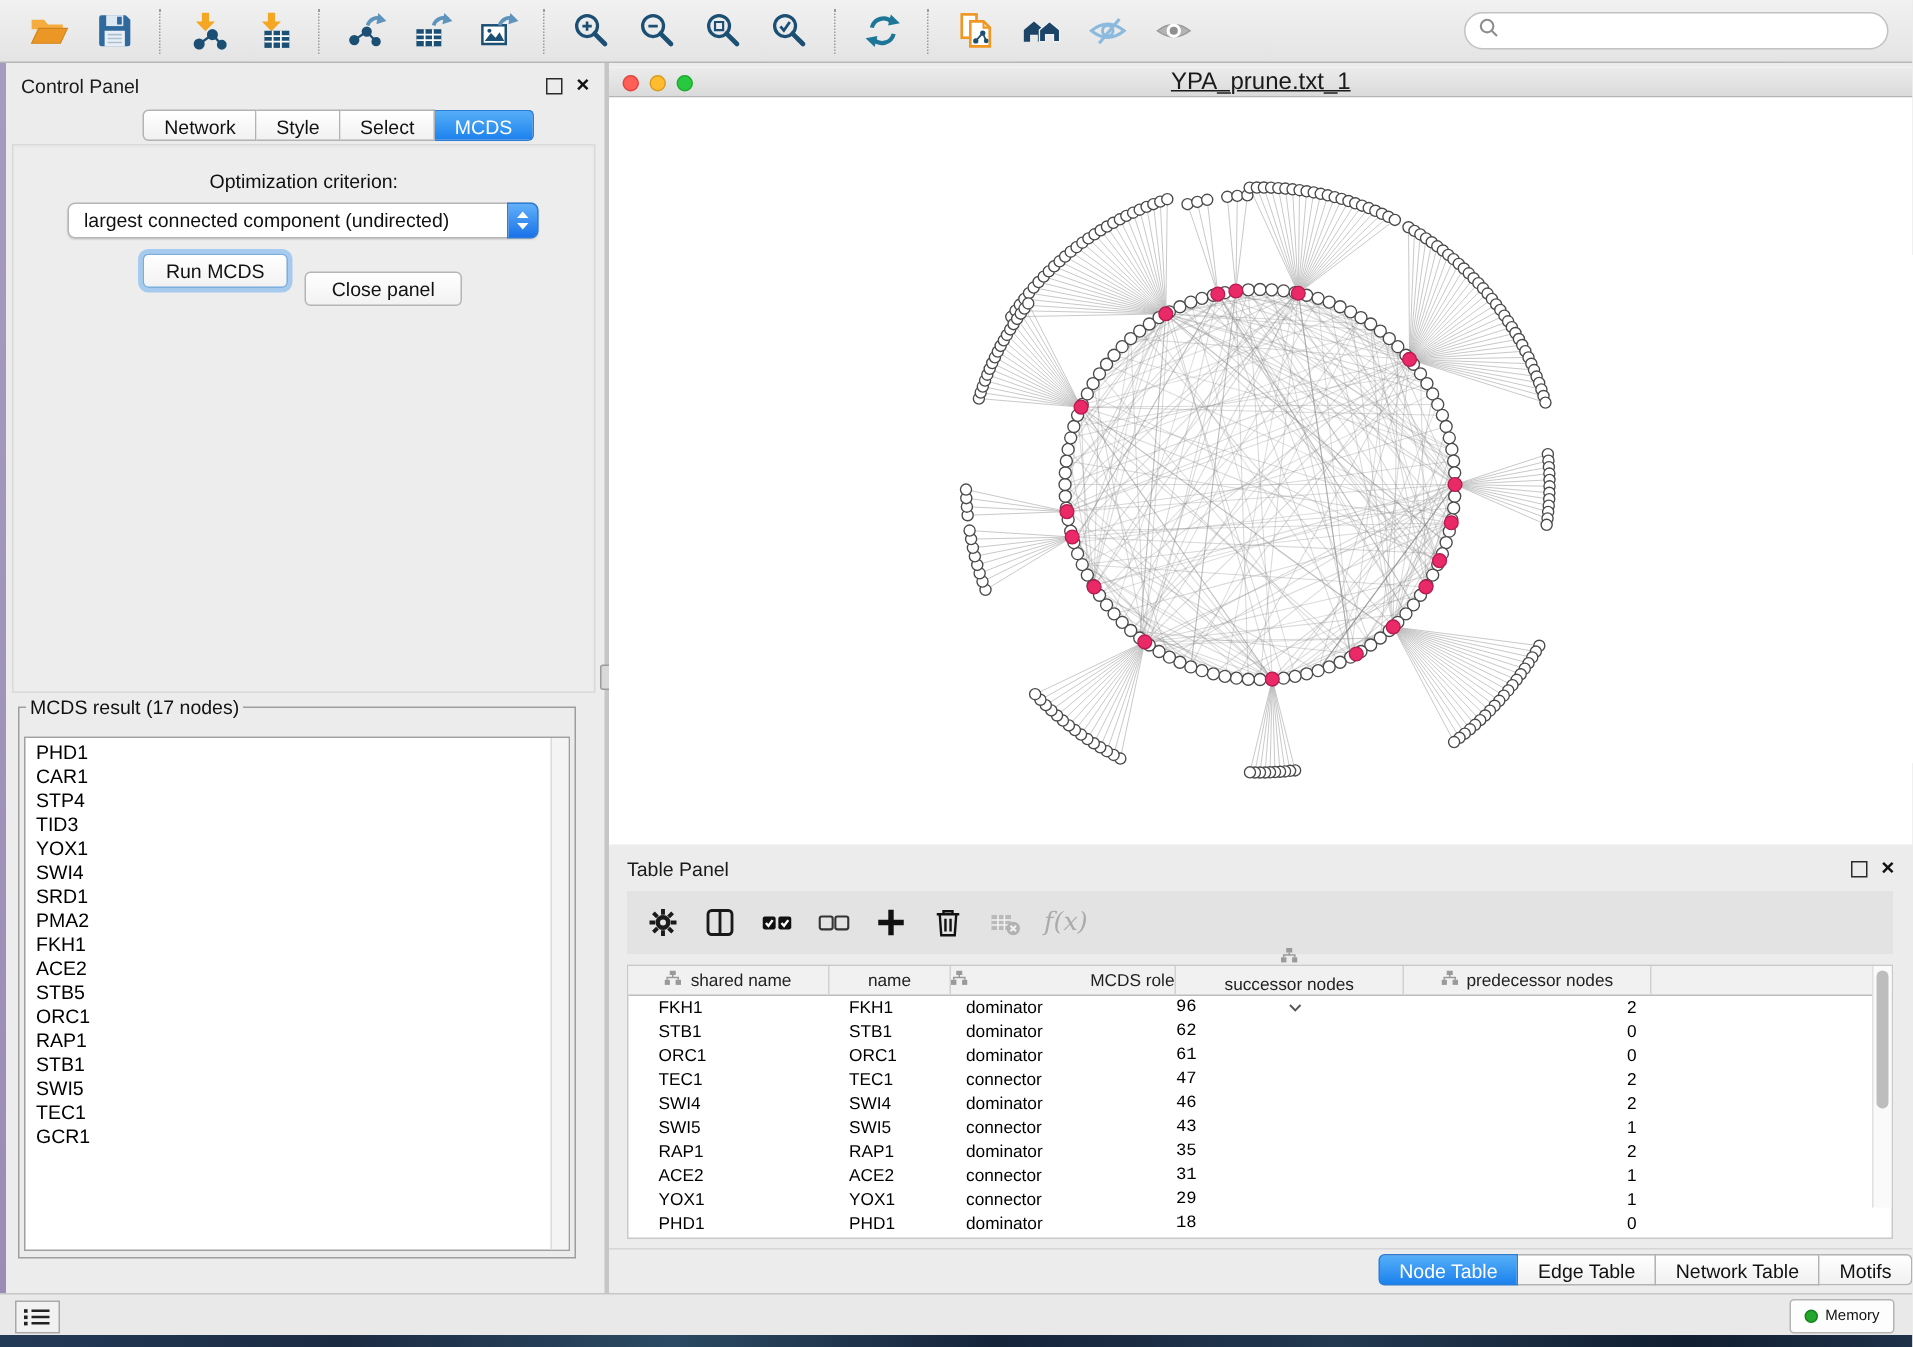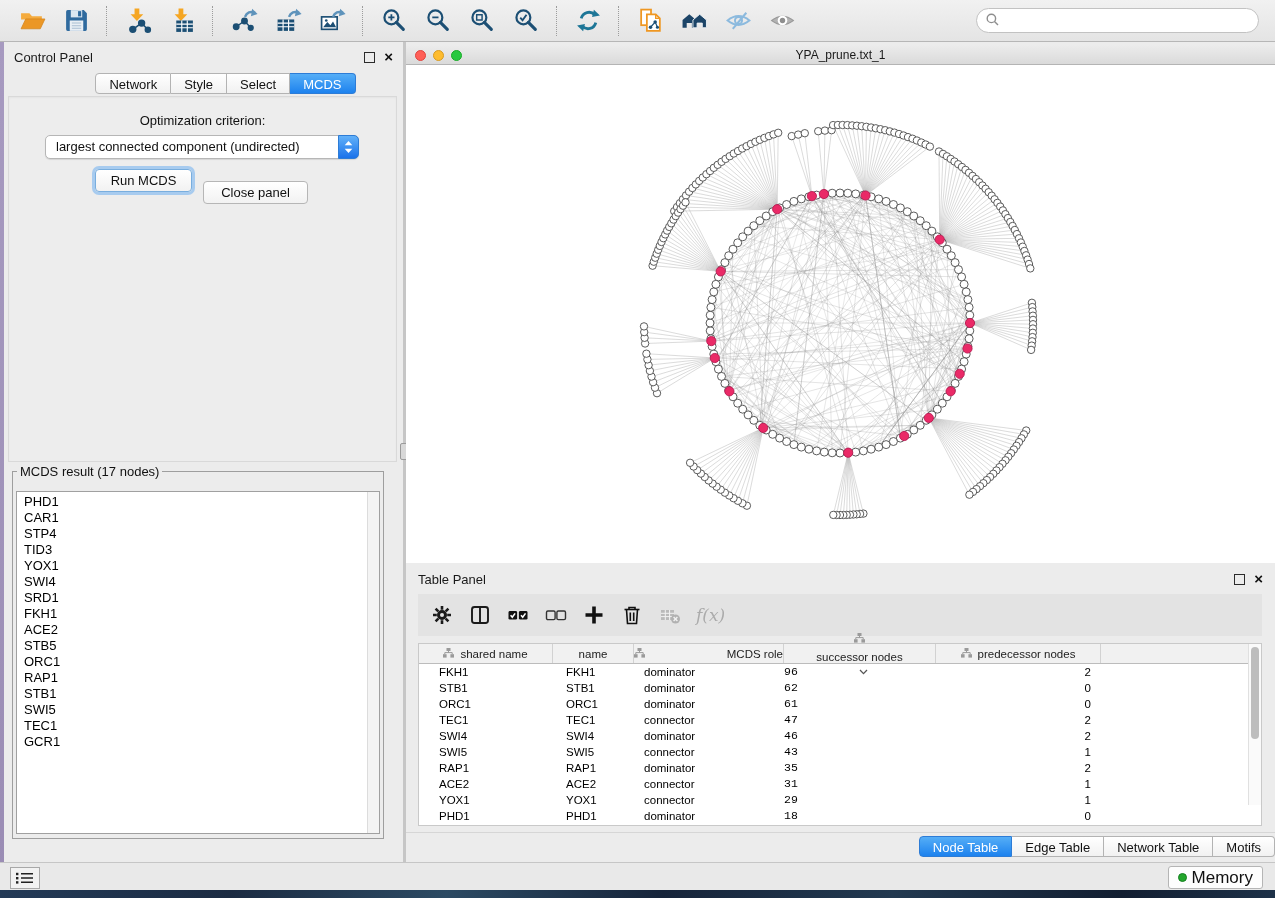--- a/index.html
+++ b/index.html
@@ -44,21 +44,21 @@
   
   #splitter-v{position:absolute;left:403px;top:42px;width:3px;height:820px;background:#c6c6c6;}
   #splitter-grip{position:absolute;left:400px;top:443px;width:9px;height:15px;background:#d8d8d8;border:1px solid #9b9b9b;border-radius:2px;}
   
   #network-window{position:absolute;left:406px;top:45px;width:869px;height:518px;background:#fff;}
   #net-titlebar{height:19px;background:linear-gradient(#ececec,#dadada);border-bottom:1px solid #b4b4b4;position:relative;display:flex;align-items:center;justify-content:center;}
   .tl{position:absolute;top:4.5px;width:11px;height:11px;border-radius:50%;}
   #tl-red{left:9px;background:#ff5f57;border:1px solid #e0443e;box-sizing:border-box;}
   #tl-yellow{left:27px;background:#febc2e;border:1px solid #d89b21;box-sizing:border-box;}
   #tl-green{left:45px;background:#28c840;border:1px solid #1aab29;box-sizing:border-box;}
-  #net-title{font-size:12px;color:#1a1a1a;}
+  #net-title{font-size:16px;color:#1a1a1a;text-decoration:underline;}
   #net-canvas{position:relative;width:869px;height:499px;background:#fff;}
   
   #table-panel{position:absolute;left:406px;top:563px;width:869px;height:299px;background:#ececec;}
   #table-panel .panel-titlebar{padding:3px 12px 0 12px;}
   #table-toolbar{position:absolute;left:12px;top:31px;right:13px;height:42px;background:#e3e3e3;display:flex;align-items:center;padding-left:12px;box-sizing:border-box;}
   .tt-ic{height:24px;min-width:24px;margin-right:14px;display:flex;align-items:center;justify-content:center;}
   .fx-label{font-family:"DejaVu Serif",serif;font-style:italic;font-size:17px;color:#ababab;}
   #node-table{position:absolute;left:12px;top:80px;right:13px;height:183px;background:#fff;border:1px solid #c9c9c9;box-sizing:border-box;}
   #nt-header{display:flex;height:20px;background:#f1f1f1;border-bottom:1px solid #bcbcbc;box-sizing:border-box;}
   .hcell{display:flex;align-items:center;justify-content:center;font-size:11.5px;color:#222;border-right:1px solid #d2d2d2;box-sizing:border-box;gap:6px;}
@@ -73,21 +73,21 @@
   .c4{width:165px;padding-right:10px;text-align:right;}
   #nt-scroll{position:absolute;right:0;top:0;width:12px;height:161px;background:#fafafa;border-left:1px solid #e0e0e0;}
   #nt-thumb{position:absolute;left:1.5px;top:3px;width:8px;height:92px;border-radius:4px;background:#bdbdbd;}
   #table-tabs-row{position:absolute;left:0;right:0;top:270px;display:flex;justify-content:flex-end;}
   #tabs-divider{position:absolute;left:0;right:0;top:269px;border-top:1px solid #d6d6d6;}
   
   #status-bar{position:absolute;left:0;top:862px;width:1275px;height:28px;background:#e9e9e9;border-top:1px solid #c6c6c6;box-sizing:border-box;}
   #list-btn{position:absolute;left:10px;top:4px;width:28px;height:20px;background:#f2f2f2;border:1px solid #a8a8a8;display:flex;align-items:center;justify-content:center;}
   #memory-btn{position:absolute;right:12px;top:3px;height:21px;background:#fdfdfd;border:1px solid #b5b5b5;border-radius:3px;display:flex;align-items:center;padding:0 9px;gap:5px;}
   #memory-dot{width:9px;height:9px;border-radius:50%;background:#23a62c;border:1px solid #158020;box-sizing:border-box;}
-  #memory-label{font-size:17px;color:#111;}
+  #memory-label{font-size:10px;color:#111;}
   .hdr-chev{margin-left:8px;display:flex;align-items:center;}
 </style>
 </head>
 <body>
 
 <div id="app">
 
   <div id="toolbar">
     <div id="toolbar-icons">
         <div class="tb-ic">
@@ -284,20 +284,21 @@
       <legend>MCDS result (17 nodes)</legend>
       <div id="mcds-listbox">
         <ul id="mcds-list">
             <li>PHD1</li>
             <li>CAR1</li>
             <li>STP4</li>
             <li>TID3</li>
             <li>YOX1</li>
             <li>SWI4</li>
             <li>SRD1</li>
+            <li>PMA2</li>
             <li>FKH1</li>
             <li>ACE2</li>
             <li>STB5</li>
             <li>ORC1</li>
             <li>RAP1</li>
             <li>STB1</li>
             <li>SWI5</li>
             <li>TEC1</li>
             <li>GCR1</li>
           </ul>

